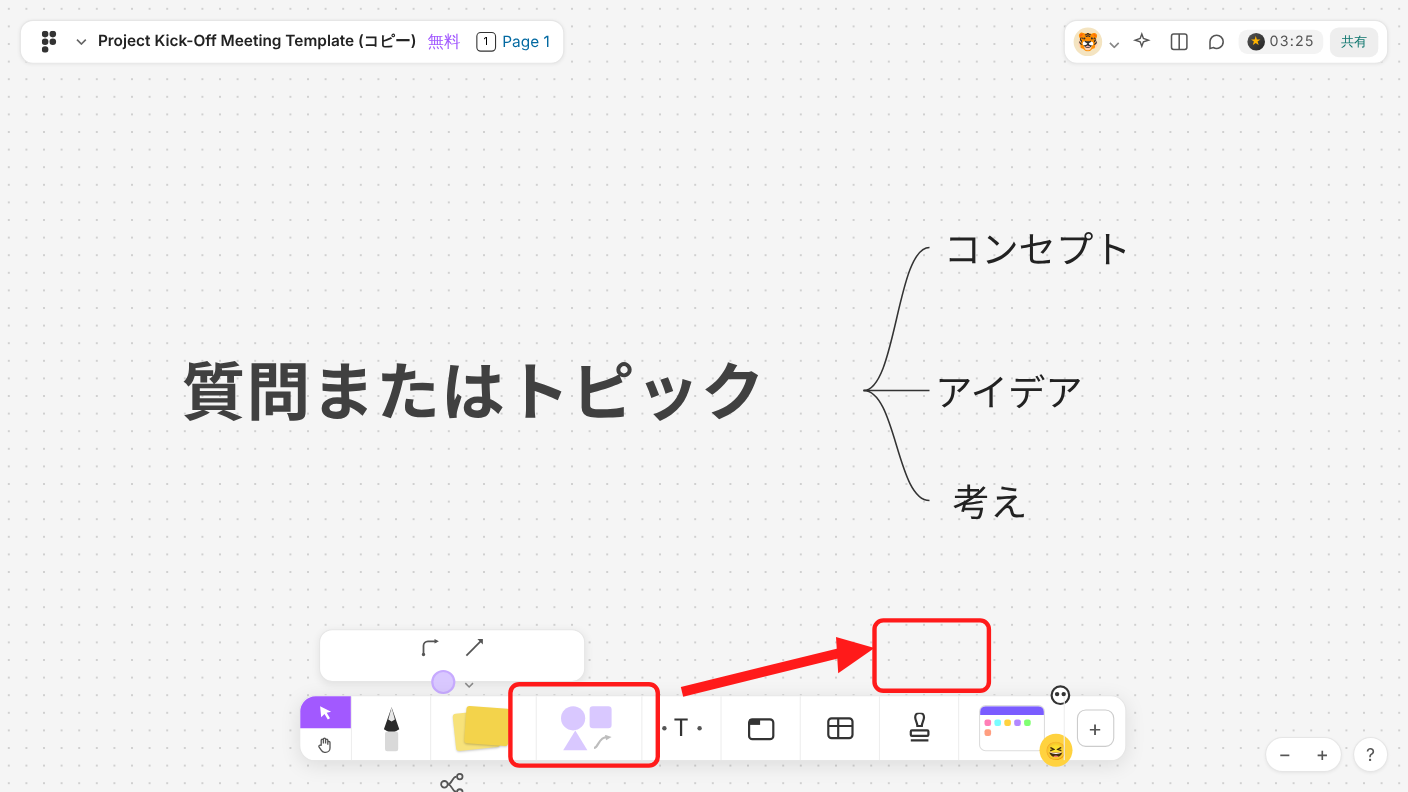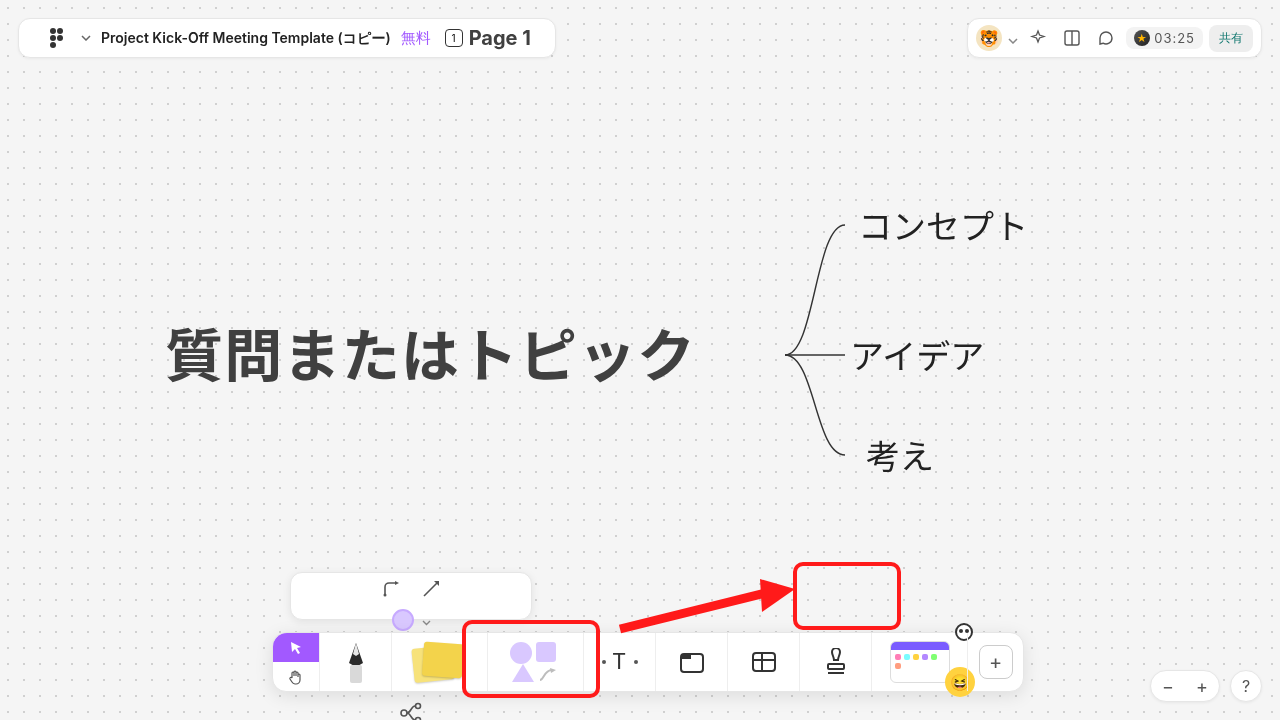--- a/index.html
+++ b/index.html
@@ -10,29 +10,29 @@
     position: absolute; inset: 0;
     background-image: radial-gradient(circle, #d0d0d0 1px, transparent 1px);
     background-size: 16px 16px;
   }
 
   
   .top-left {
     position: absolute; top: 18px; left: 18px;
     display: flex; align-items: center; gap: 10px;
     background: #fff; border: 1px solid #e6e6e6;
-    border-radius: 12px; height: 40px; padding: 0 24px;
+    border-radius: 12px; height: 40px; padding: 0 12px;
     box-shadow: 0 1px 3px rgba(0,0,0,0.05);
   }
   .chev-down svg, .top-left svg { display: block; }
   .file-title { font-weight: 600; font-size: 14px; color: #222; }
   .badge-free { font-size: 15px; color: #a259ff; font-weight: 500; }
   .page-chip { display: flex; align-items: center; gap: 6px; margin-left: 4px; }
   .page-chip .icon-square { width: 18px; height: 18px; border: 1.5px solid #333; border-radius: 4px; display:flex; align-items:center; justify-content:center; font-size:10px; }
-  .page-label { font-size: 20px; font-weight: 700; color: #404040; }
+  .page-label { font-size: 14px; font-weight: 400; color: #0369a1; }
 
   
   .top-right {
     position: absolute; top: 18px; right: 18px;
     display: flex; align-items: center; gap: 6px;
     background: #fff; border: 1px solid #e6e6e6;
     border-radius: 12px; height: 40px; padding: 0 8px;
     box-shadow: 0 1px 3px rgba(0,0,0,0.05);
   }
   .avatar { width: 26px; height: 26px; border-radius: 50%; background: #f4e4c1; display:flex; align-items:center; justify-content:center; font-size:16px; }

